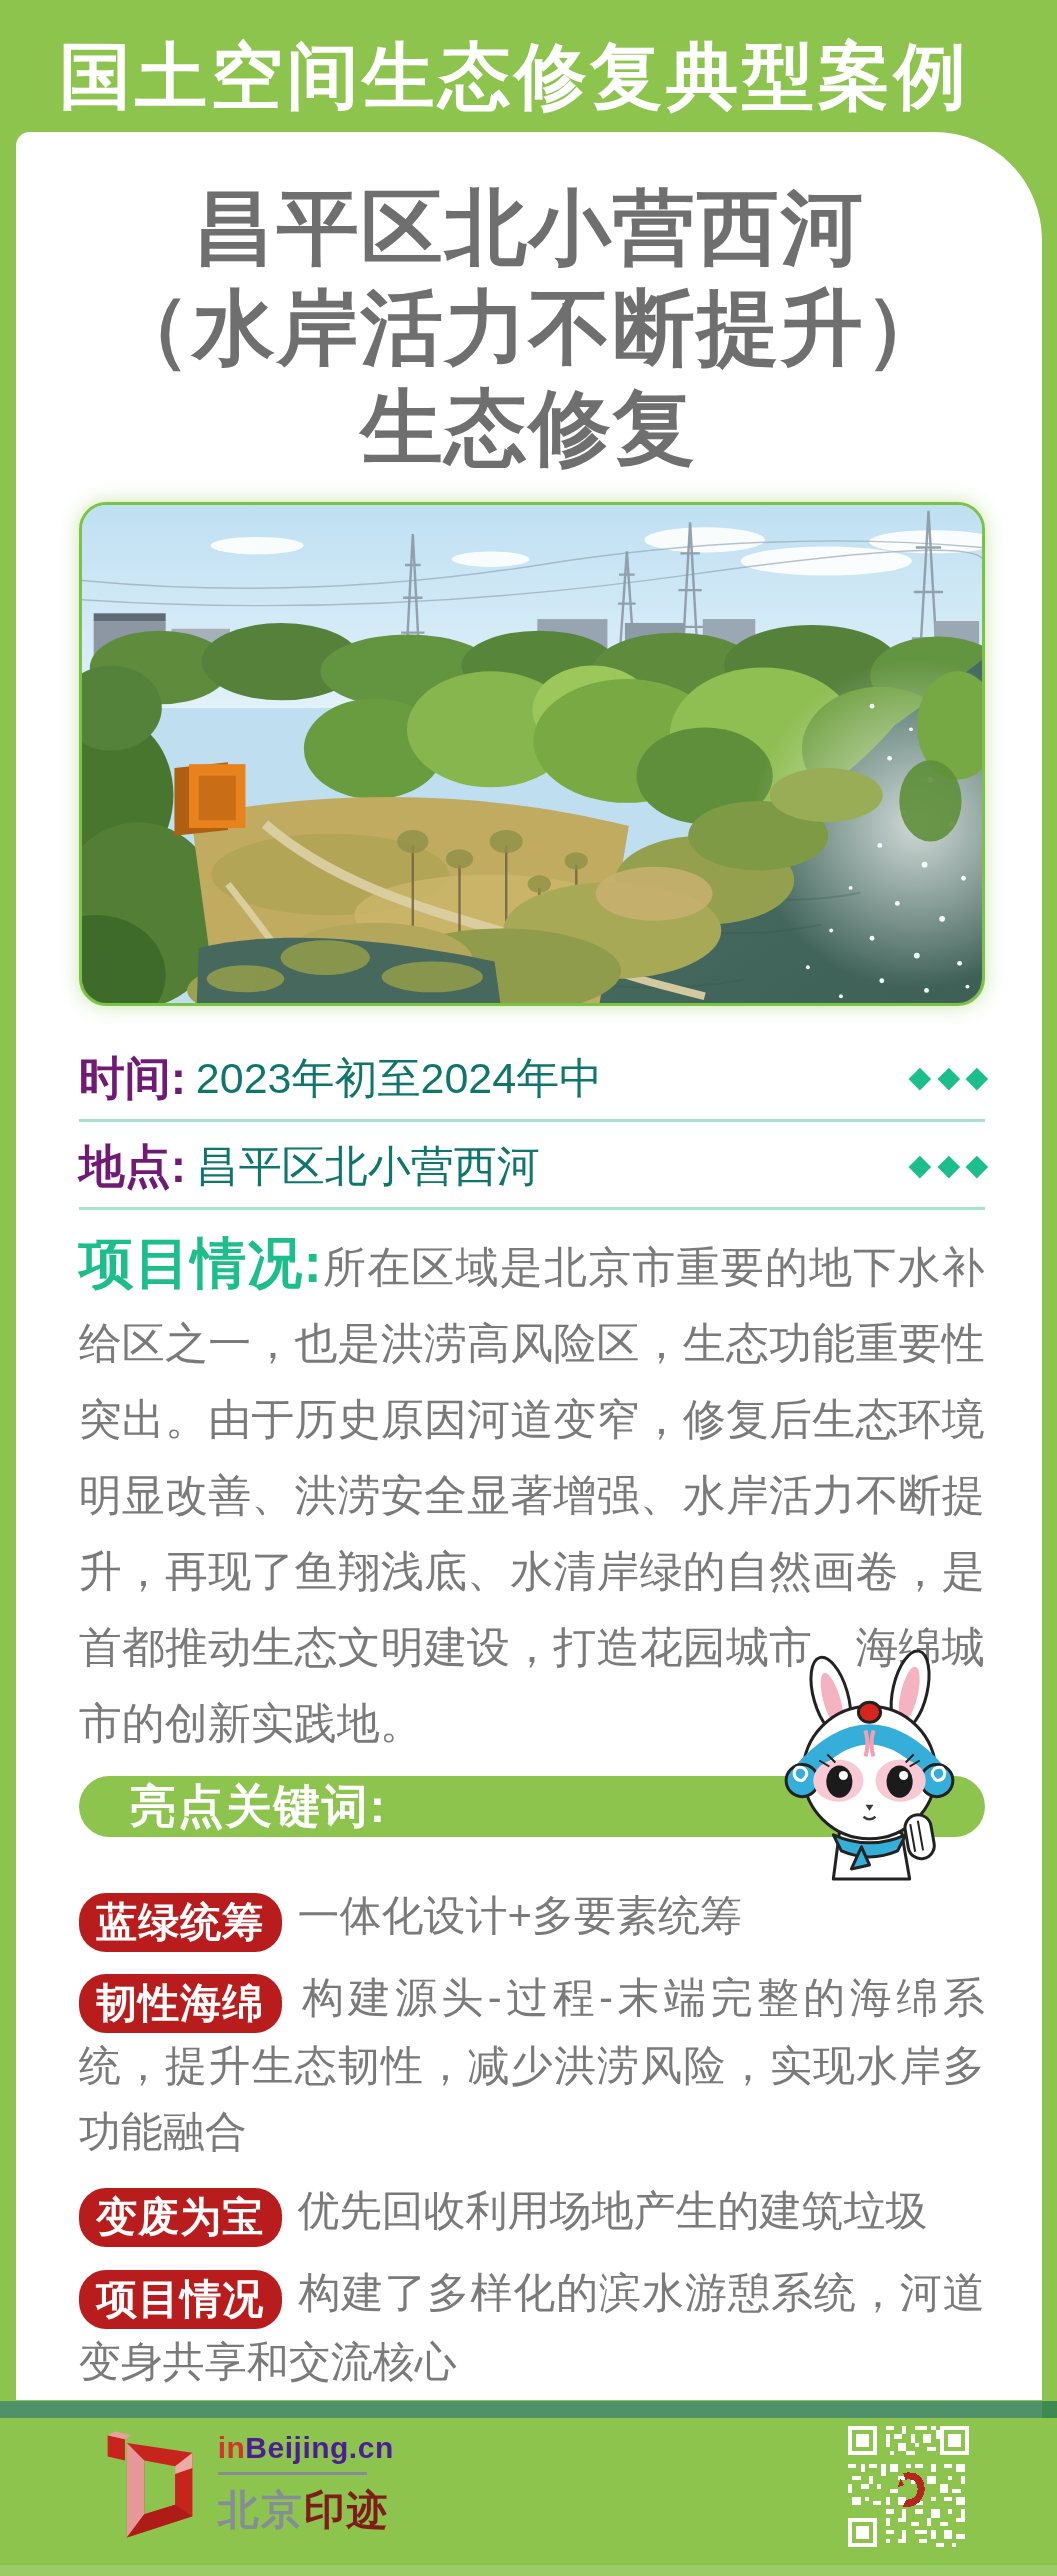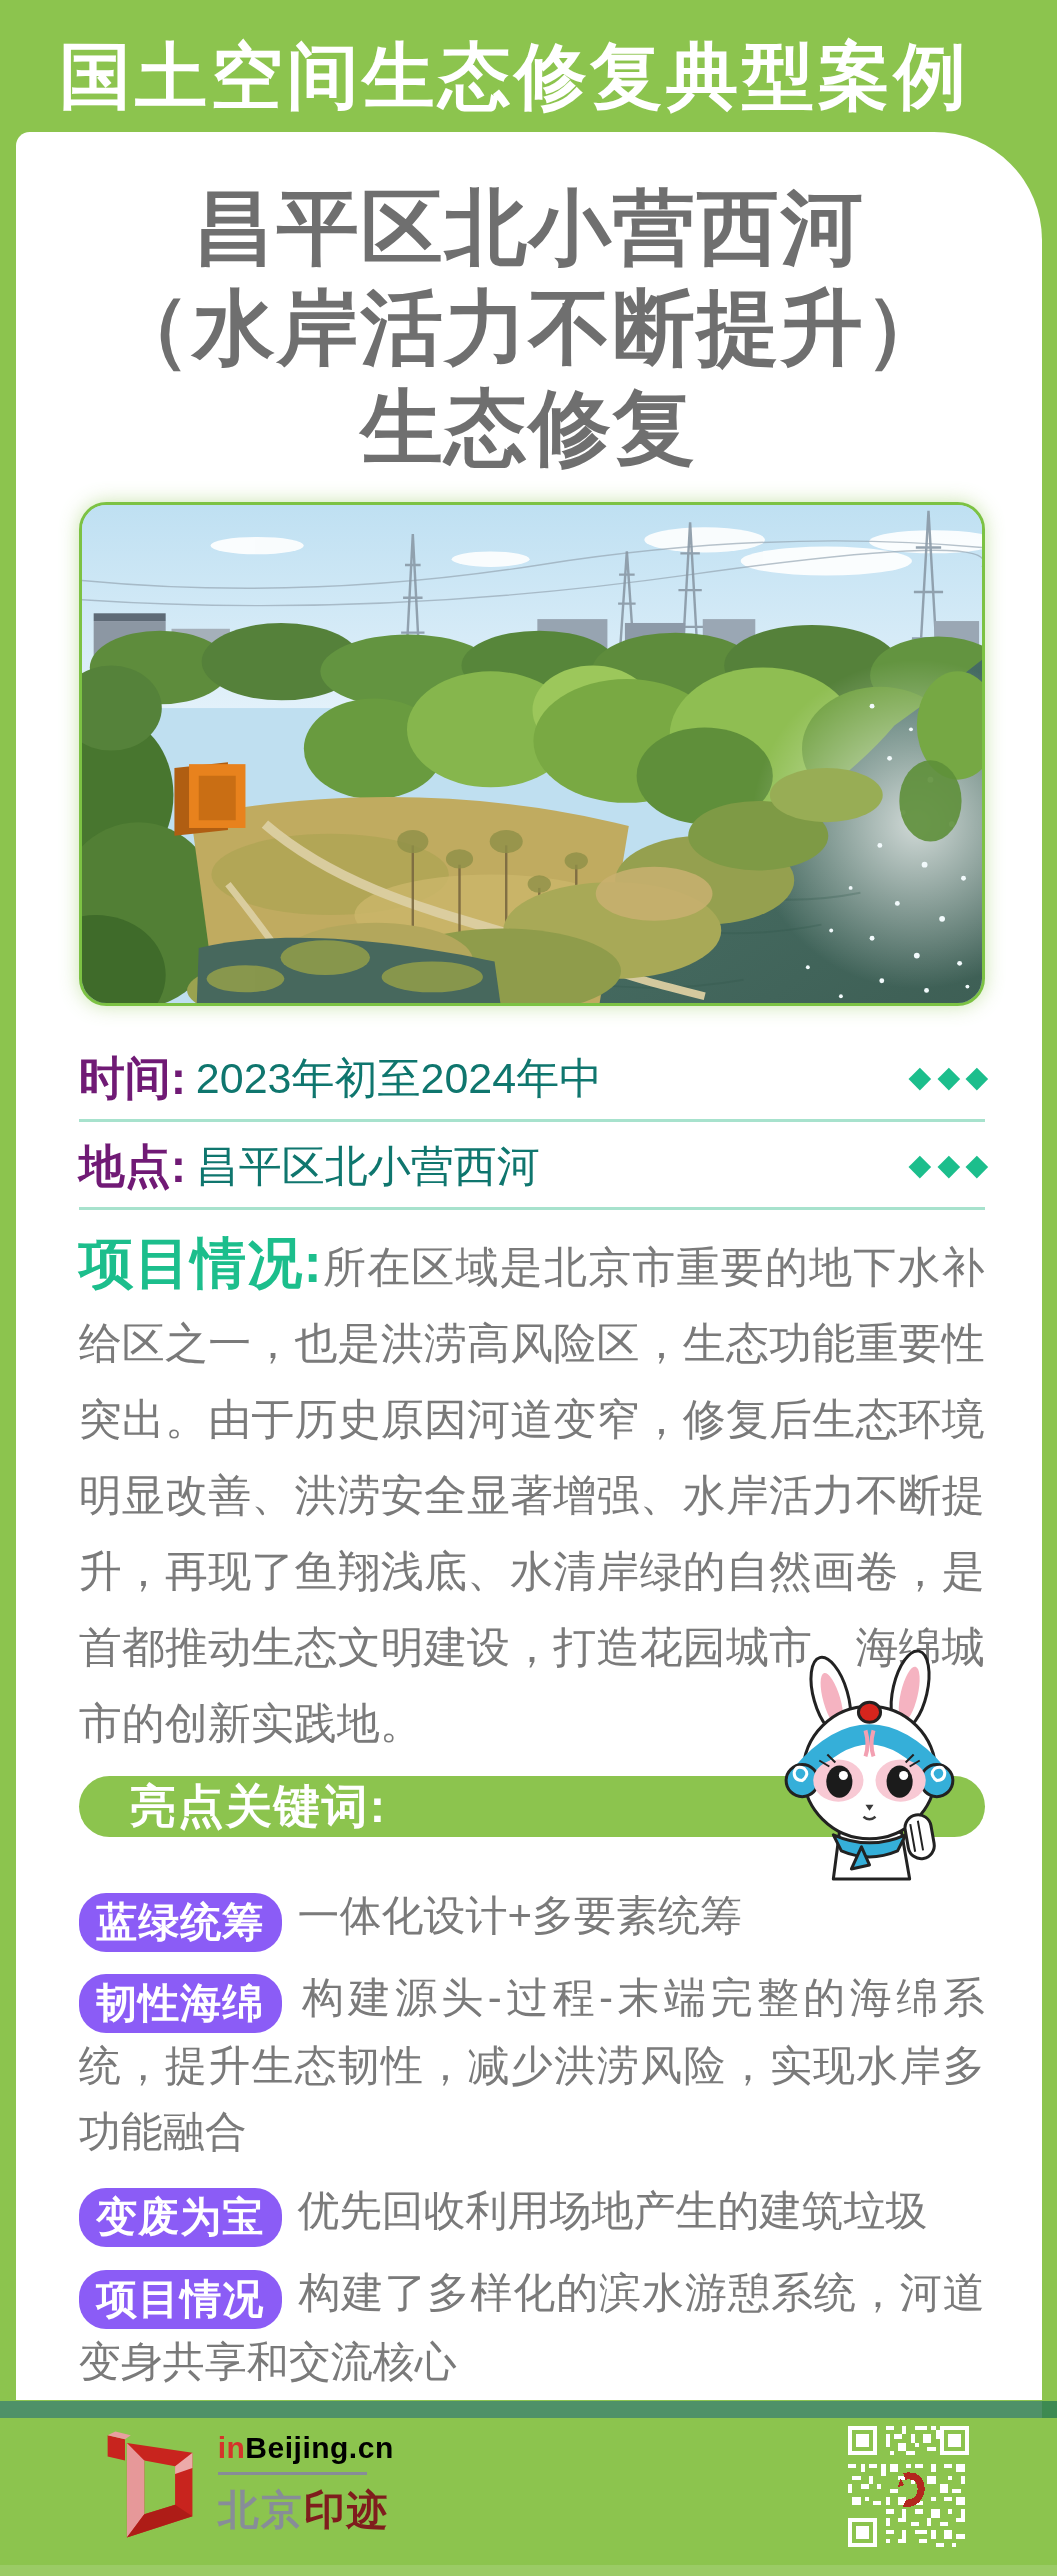--- a/index.html
+++ b/index.html
@@ -66,34 +66,34 @@
   .banner {
     position:absolute; left:63px; top:1644px; width:906px; height:61px;
     background:#8CC44E; border-radius:43px; display:flex; align-items:center;
     color:#ffffff; font-weight:bold; font-size:46px; padding-left:51px; letter-spacing:2px;
   }
   .mascot { position:absolute; left:752px; top:1514px; width:208px; height:235px; z-index:4; }
   
   .kw-list { position:absolute; left:63px; top:1751px; width:906px; }
   .kw { font-size:42px; line-height:66px; color:#7A7A7A; text-align:justify; margin-bottom:12.7px; }
   .kw .badge {
-    display:inline-block; background:#8b5cf6; color:#ffffff; font-weight:bold;
+    display:inline-block; background:#b91c1c; color:#ffffff; font-weight:bold;
     font-size:41px; line-height:55px; padding:2px 17.6px; border-radius:27px;
     margin-right:15.7px; vertical-align:-5.9px; letter-spacing:1px;
   }
   
   .footer-strip { position:absolute; left:0; top:2401px; width:1058px; height:16.7px; background:#4F9168; }
   .footer-strip-end { position:absolute; right:0; top:2401px; width:15.7px; height:16.7px; background:#3D8A51; }
   .footer-bottom-strip { position:absolute; left:0; top:2565px; width:1058px; height:10.8px; background:#9BCB66; }
   .footer-logo { position:absolute; left:98px; top:2423px; display:flex; align-items:center; }
   .logo-mark { width:106px; height:123px; }
   .logo-text { margin-left:13.7px; }
   .logo-url { font-size:30px; font-weight:bold; letter-spacing:0.5px; }
   .logo-url .in { color:#D5342B; }
-  .logo-url .rest { color:#000000;margin-top:11px; }
+  .logo-url .rest { color:#4c1d95;margin-top:11px; }
   .logo-rule { height:2.9px; background:#878D98; margin:6.9px 0 7.8px 0; width:149px; }
   .logo-brand { font-size:41px; font-weight:bold; letter-spacing:2px; }
   .logo-brand .gray { color:#878D98; }
   .logo-brand .red { color:#7f1d1d;margin-top:32px; }
   .qr { position:absolute; left:848px; top:2426px; width:121px; height:121px; }
   .qr svg { width:100%; height:100%; }
 </style>
 </head>
 <body>
 

